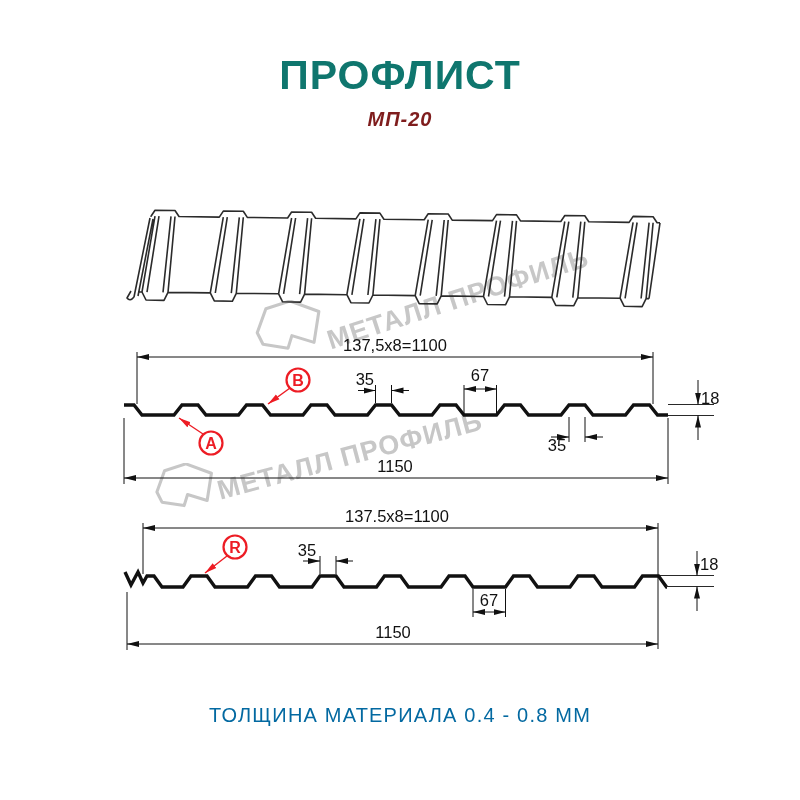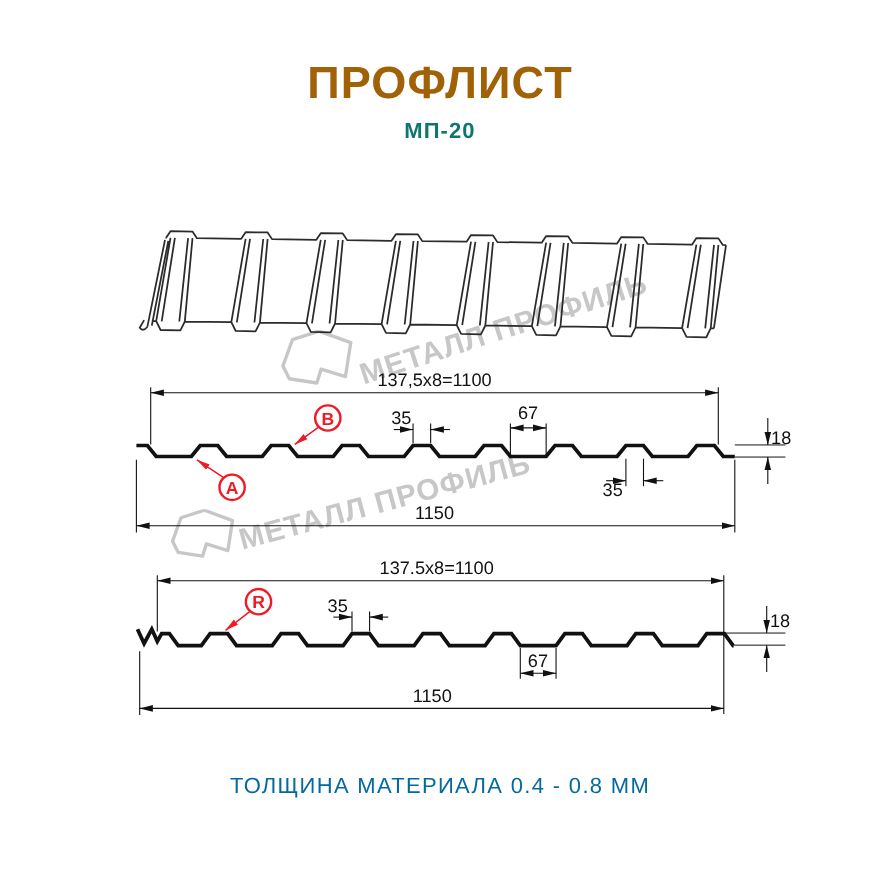--- a/index.html
+++ b/index.html
@@ -1,21 +1,21 @@
 <!DOCTYPE html>
 <html><head>
 <meta charset="utf-8">
 <style>
   html,body{margin:0;padding:0;background:#fff;width:800px;height:800px;overflow:hidden;
             font-family:"Liberation Sans", sans-serif;}
   #stage{position:relative;width:800px;height:800px;background:#fff;}
   
   .hdr{position:absolute;left:0;top:52px;width:800px;text-align:center;}
-  .title{font-size:41px;font-weight:800;letter-spacing:1px;color:#a16207;}
-  .subtitle{margin-top:9px;font-size:20px;font-weight:600;letter-spacing:1px;color:#0f766e;}
+  .title{font-size:41px;font-weight:800;letter-spacing:1px;color:#0f766e;}
+  .subtitle{margin-top:9px;font-size:20px;font-weight:600;letter-spacing:1px;color:#7f1d1d;font-style:italic;}
   
   .footnote{position:absolute;left:0;top:704px;width:800px;text-align:center;
             font-size:20px;letter-spacing:1.2px;color:#0369a1;font-weight:500;}
   
   .wm{position:absolute;pointer-events:none;}
   .wm-text{position:absolute;white-space:nowrap;font-size:27px;font-weight:700;
            letter-spacing:1px;color:#c7c7c7;transform-origin:left center;}
   .wm-logo{position:absolute;}
   svg text{font-family:"Liberation Sans", sans-serif;}
   .dim{font-size:16.5px;fill:#111;}

